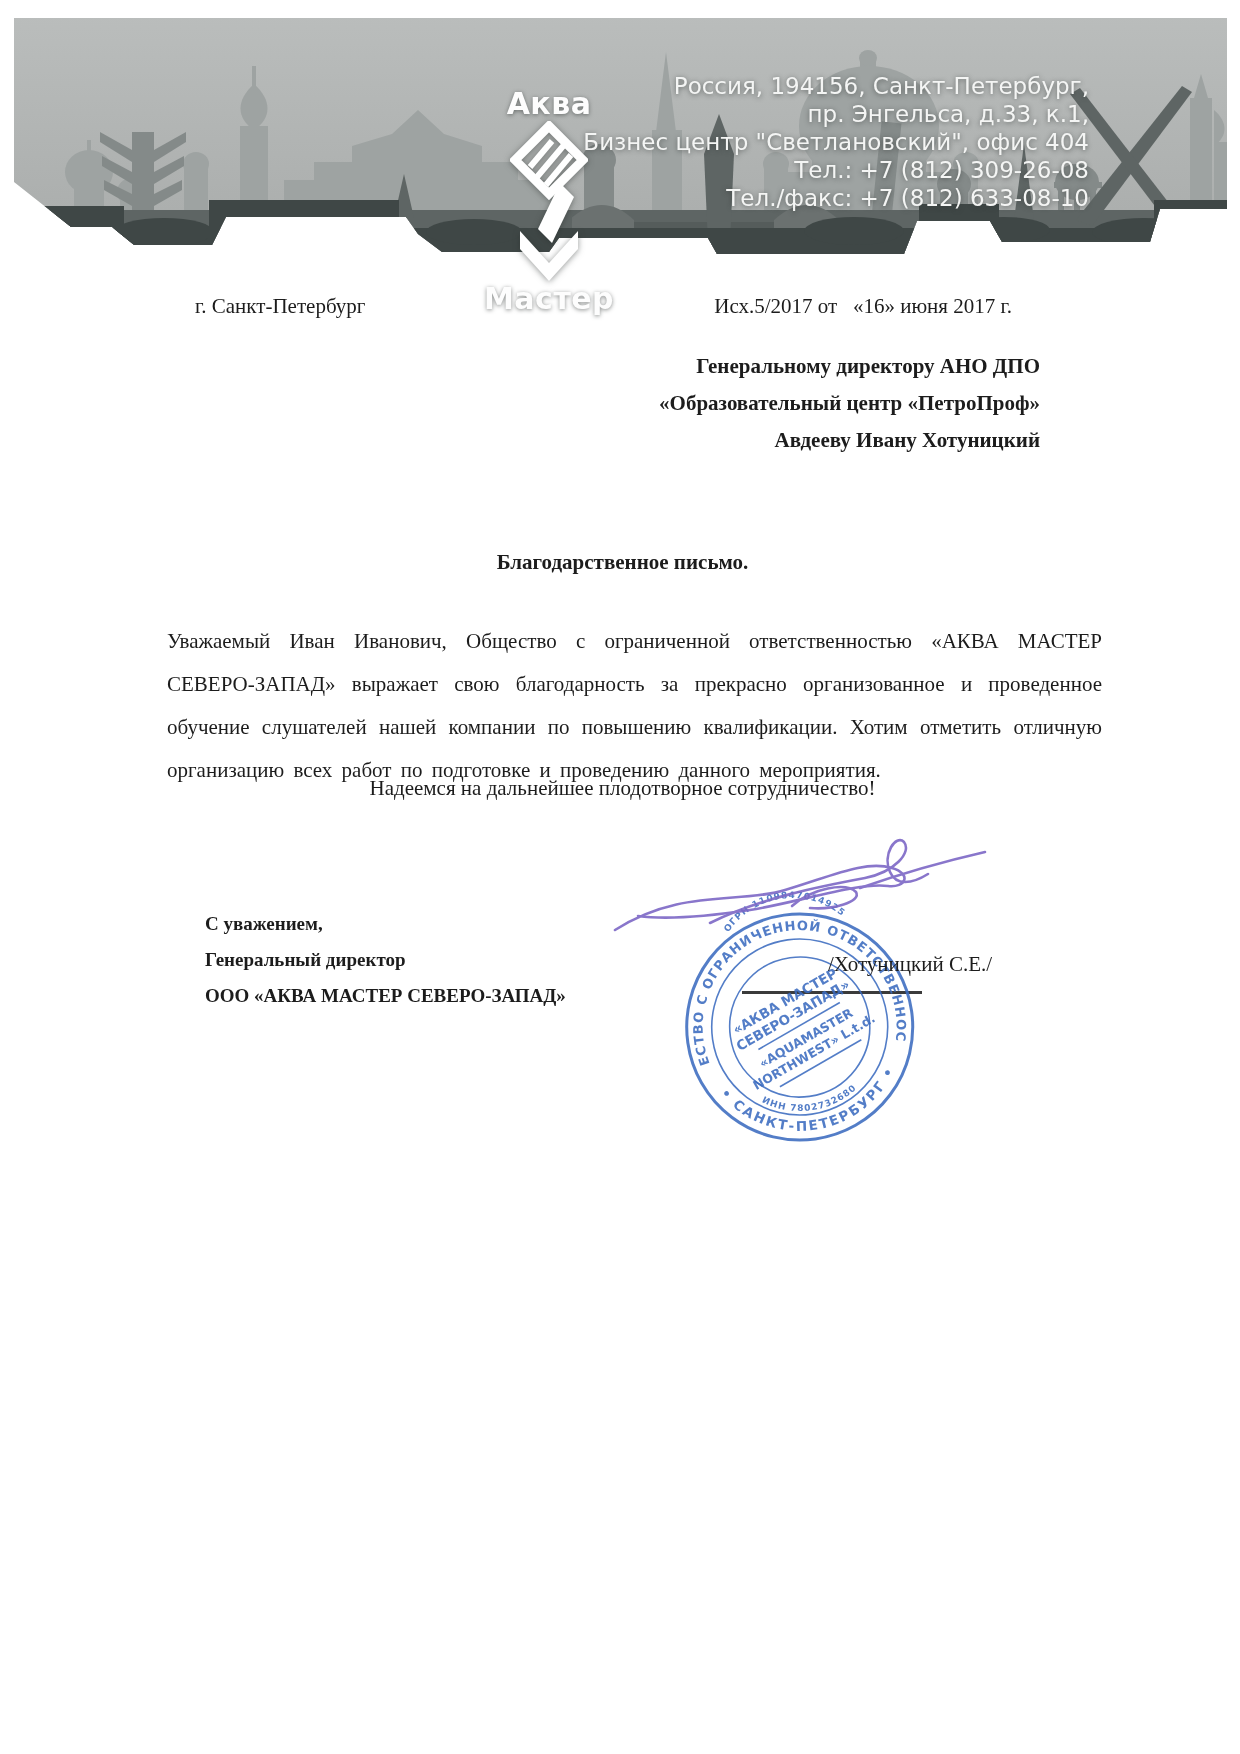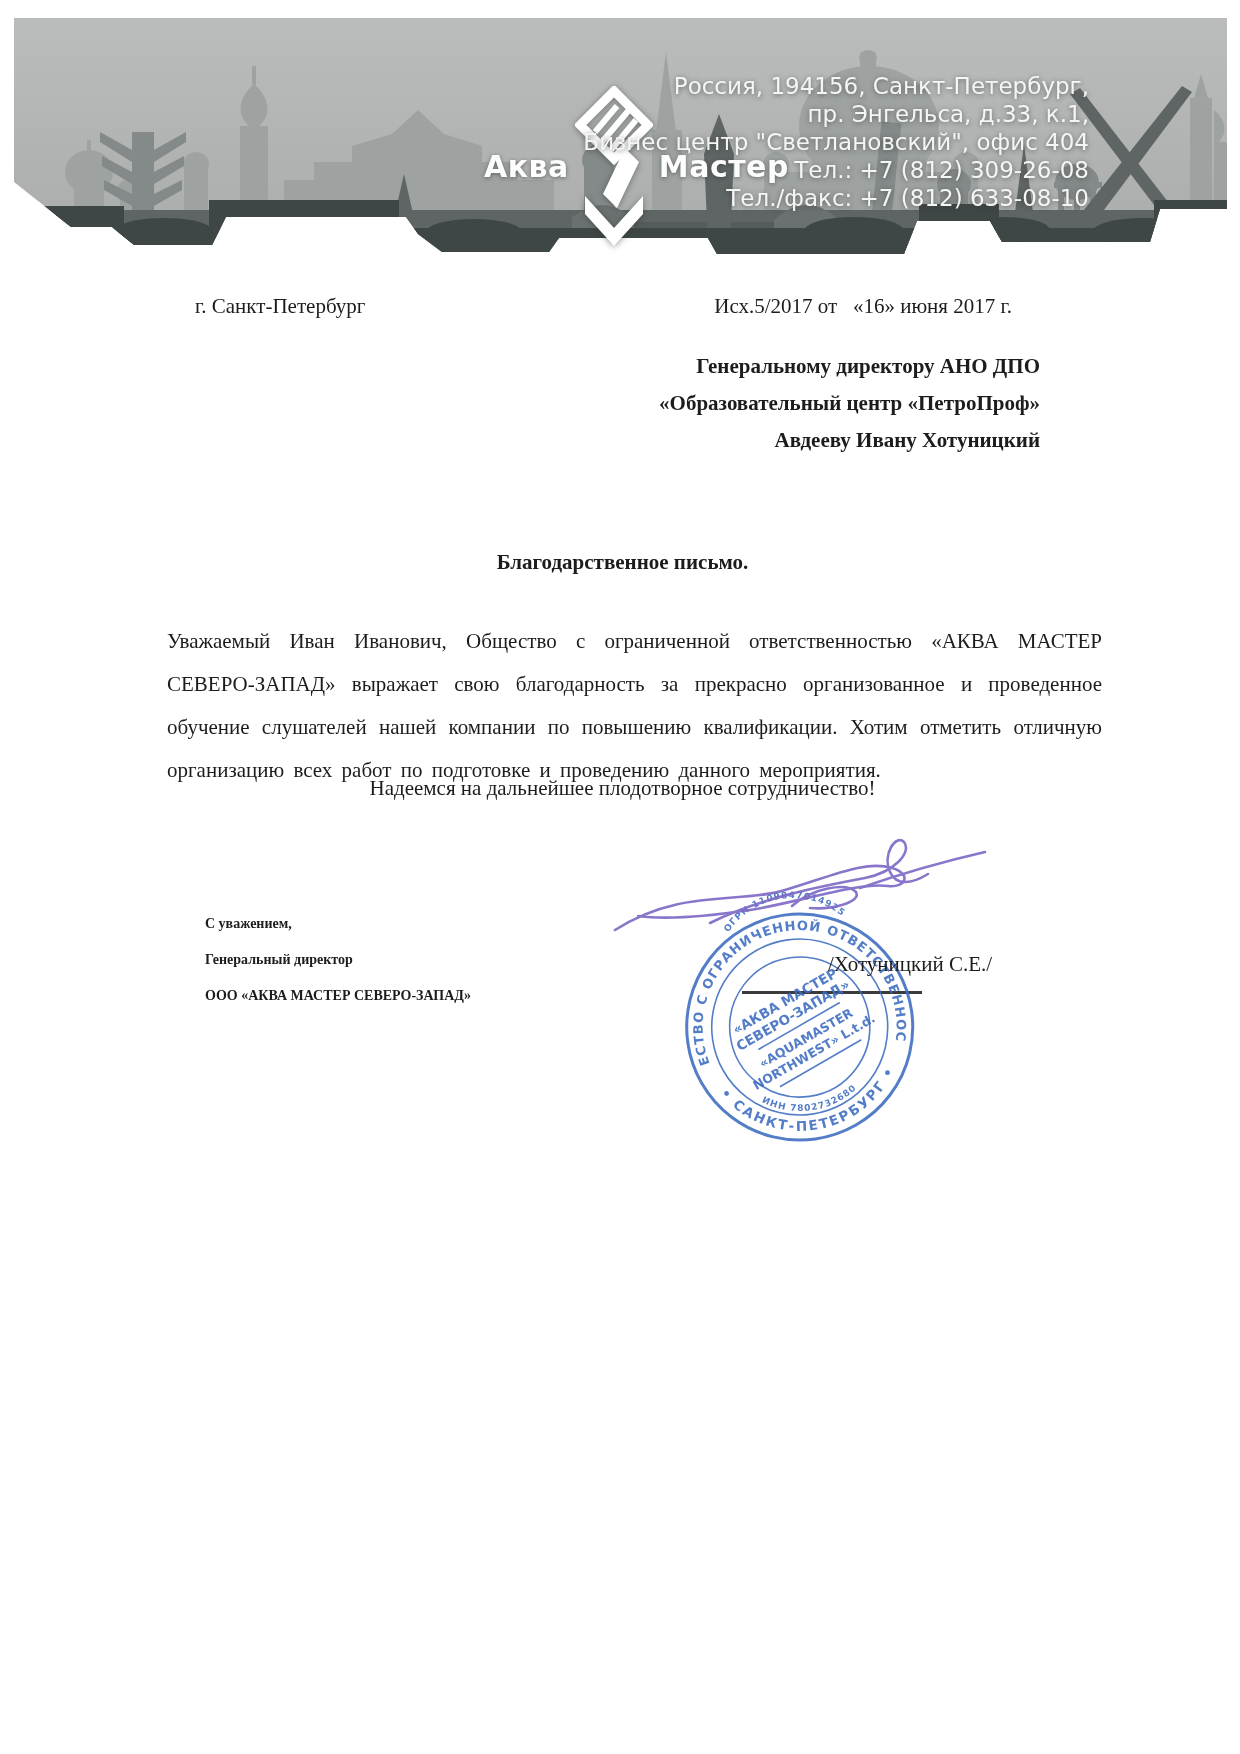--- a/index.html
+++ b/index.html
@@ -7,21 +7,21 @@
     position:relative;width:1240px;height:1754px;margin:0 auto;
     background:#ffffff;overflow:hidden;
     font-family:"Liberation Serif",serif;color:#1c1c1c;
   }
   
   .banner{position:absolute;left:14px;top:14px;width:1213px;height:252px;}
   .banner svg{display:block}
   .logo-row{
     position:absolute;left:470px;top:72px;display:flex;align-items:center;
     font-family:"DejaVu Sans",sans-serif;font-weight:bold;font-size:30px;
-    color:#fdfdfd;letter-spacing:.5px;text-shadow:0 1px 4px rgba(40,45,44,.55);
+    color:#fdfdfd;letter-spacing:.5px;text-shadow:0 1px 4px rgba(40,45,44,.55);flex-direction:column;
   }
   .logo-mark{margin:0 6px;filter:drop-shadow(0 1px 3px rgba(40,45,44,.5));}
   .contact{
     position:absolute;right:138px;top:58px;text-align:right;
     font-family:"DejaVu Sans",sans-serif;font-size:23px;line-height:28px;
     color:#f4f5f4;text-shadow:0 1px 5px rgba(50,55,54,.65);
   }
   
   .meta-city{position:absolute;left:195px;top:294px;font-size:21px;}
   .meta-ref{position:absolute;right:228px;top:294px;font-size:21px;white-space:pre;}
@@ -34,21 +34,21 @@
     font-weight:bold;font-size:21px;
   }
   .body-par{
     position:absolute;left:155px;top:608px;width:935px;
     font-size:21px;line-height:43px;text-align:justify;word-spacing:4px;margin:12px;
   }
   .closing{
     position:absolute;left:155px;top:760px;width:935px;text-align:center;font-size:21px;margin-top:16px;
   }
   .sign-block{
-    position:absolute;left:205px;top:906px;font-weight:bold;font-size:14px;line-height:36px;
+    position:absolute;left:205px;top:906px;font-weight:bold;font-size:19px;line-height:36px;
   }
   .sign-name{
     position:absolute;left:828px;top:952px;font-weight:normal;font-size:21px;z-index:6;
   }
   .sign-underline{
     position:absolute;left:742px;top:991px;width:180px;height:3px;background:#3b3b3b;z-index:3;
   }
   .stamp{position:absolute;left:655px;top:882px;z-index:4;transform:rotate(-8deg);}
   .autograph{position:absolute;left:560px;top:826px;z-index:5;pointer-events:none;}
 </style>

